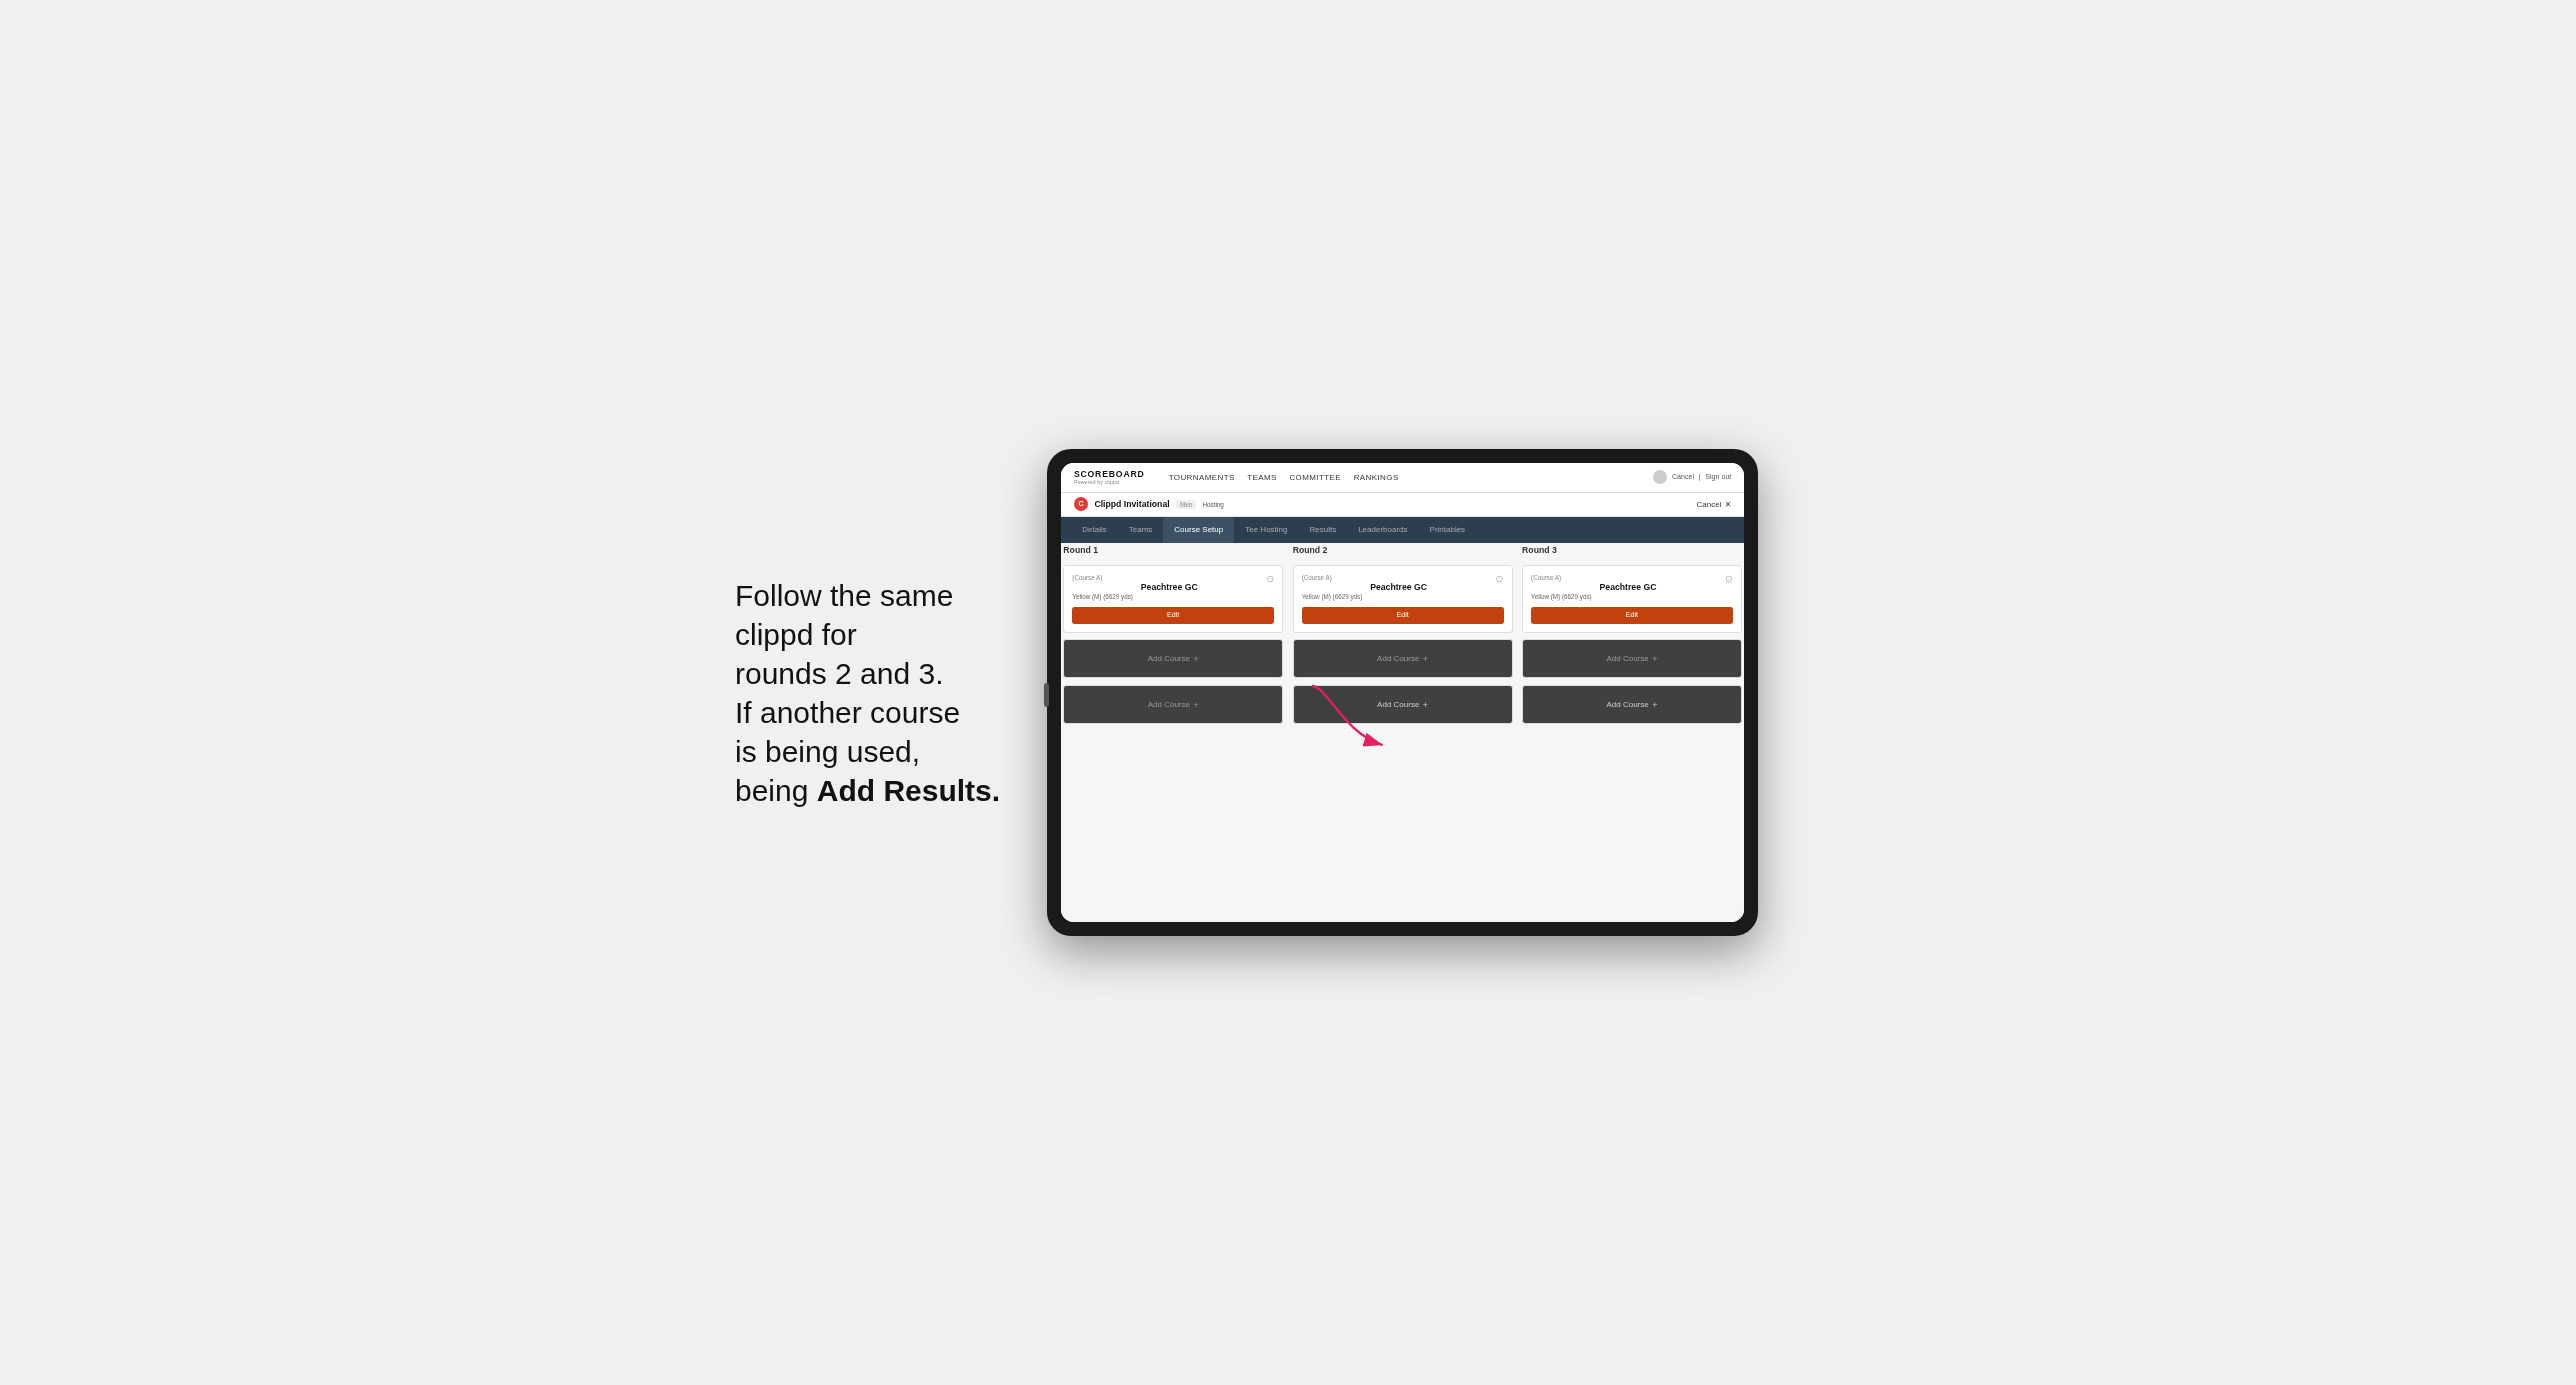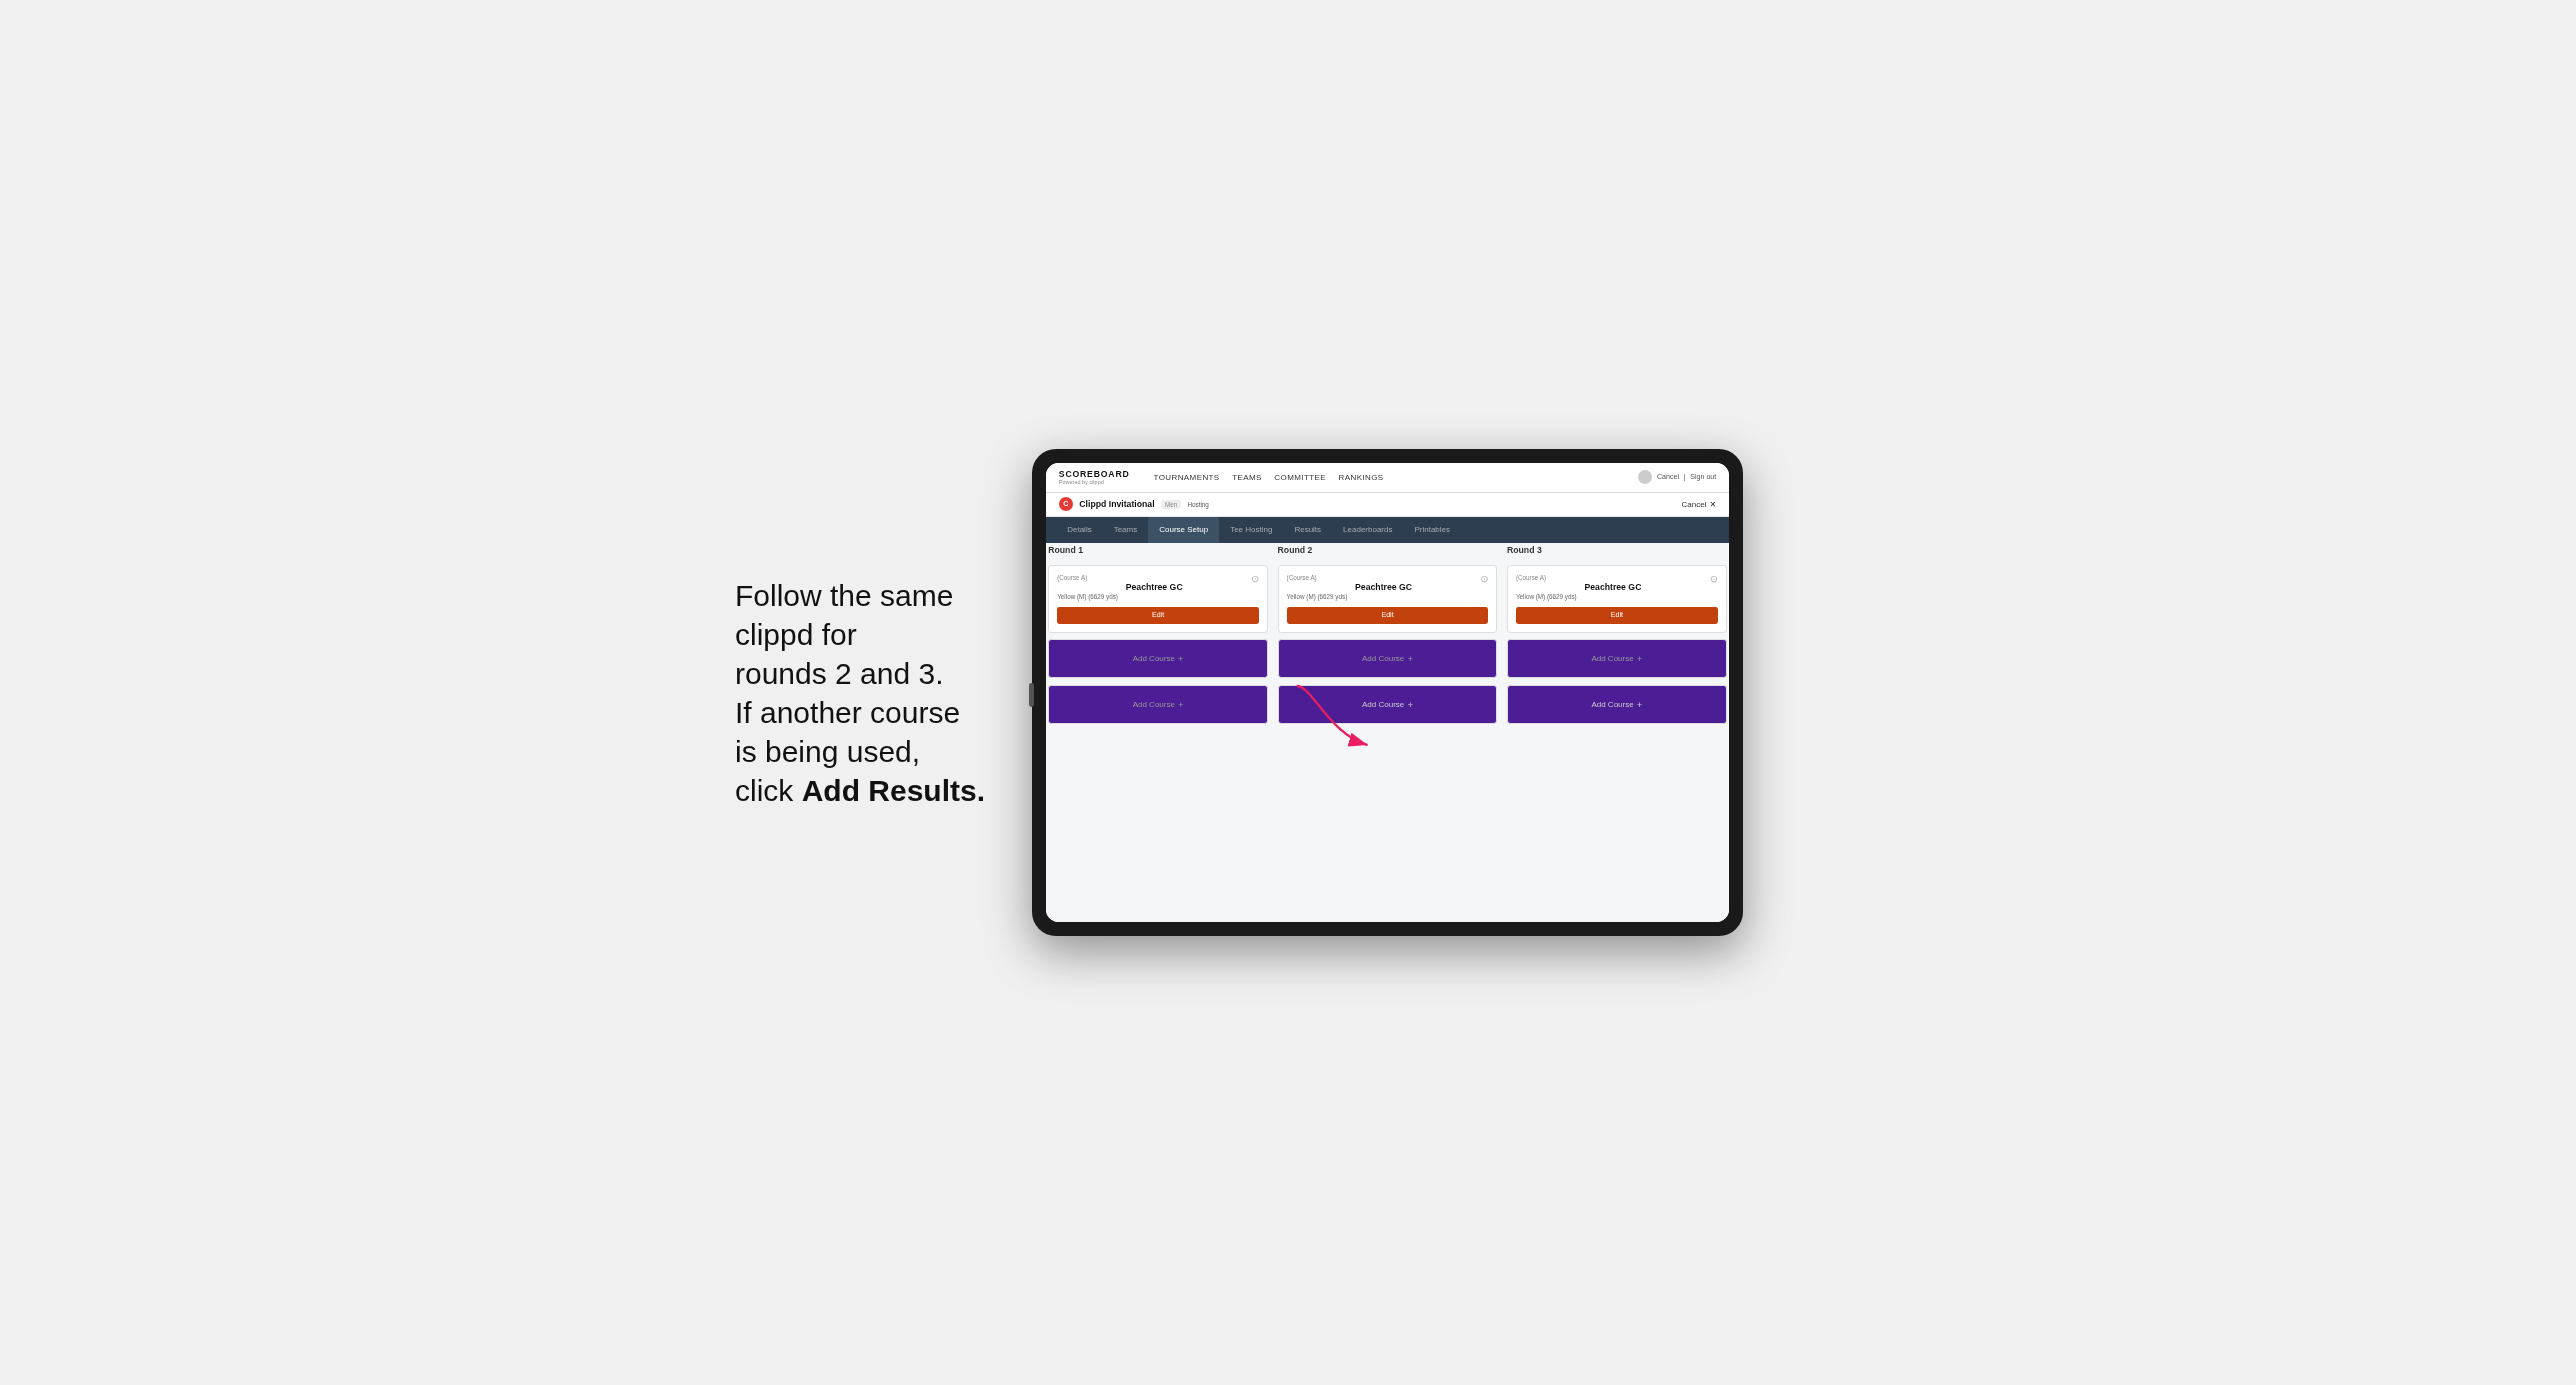--- a/index.html
+++ b/index.html
@@ -282,21 +282,21 @@
       background: none;
       border: none;
       color: #aaa;
       cursor: pointer;
       font-size: 9.5px;
       line-height: 1;
       padding: 0;
     }
 
     .add-course-card {
-      background: #4c1d95;
+      background: #404040;
       border: 0.8px solid #ddd;
       border-radius: 3.2px;
       padding: 11px 8px;
       display: flex;
       align-items: center;
       justify-content: center;
       cursor: pointer;
       min-height: 39px;
     }
 
@@ -328,21 +328,21 @@
 <body>
 
 <div class="page-wrapper">
 
   <div class="instruction-text">
     <span>Follow the same</span><br>
     <span>clippd for</span><br>
     <span>rounds 2 and 3.</span><br>
     <span>If another course</span><br>
     <span>is being used,</span><br>
-    <span>click </span><strong>Add Results.</strong>
+    <span>being </span><strong>Add Results.</strong>
   </div>
 
   <div class="tablet-frame">
     <div class="tablet-inner">
 
       <div class="top-nav">
         <div class="logo-area">
           <span class="logo-scoreboard">SCOREBOARD</span>
           <span class="logo-powered">Powered by clippd</span>
         </div>

